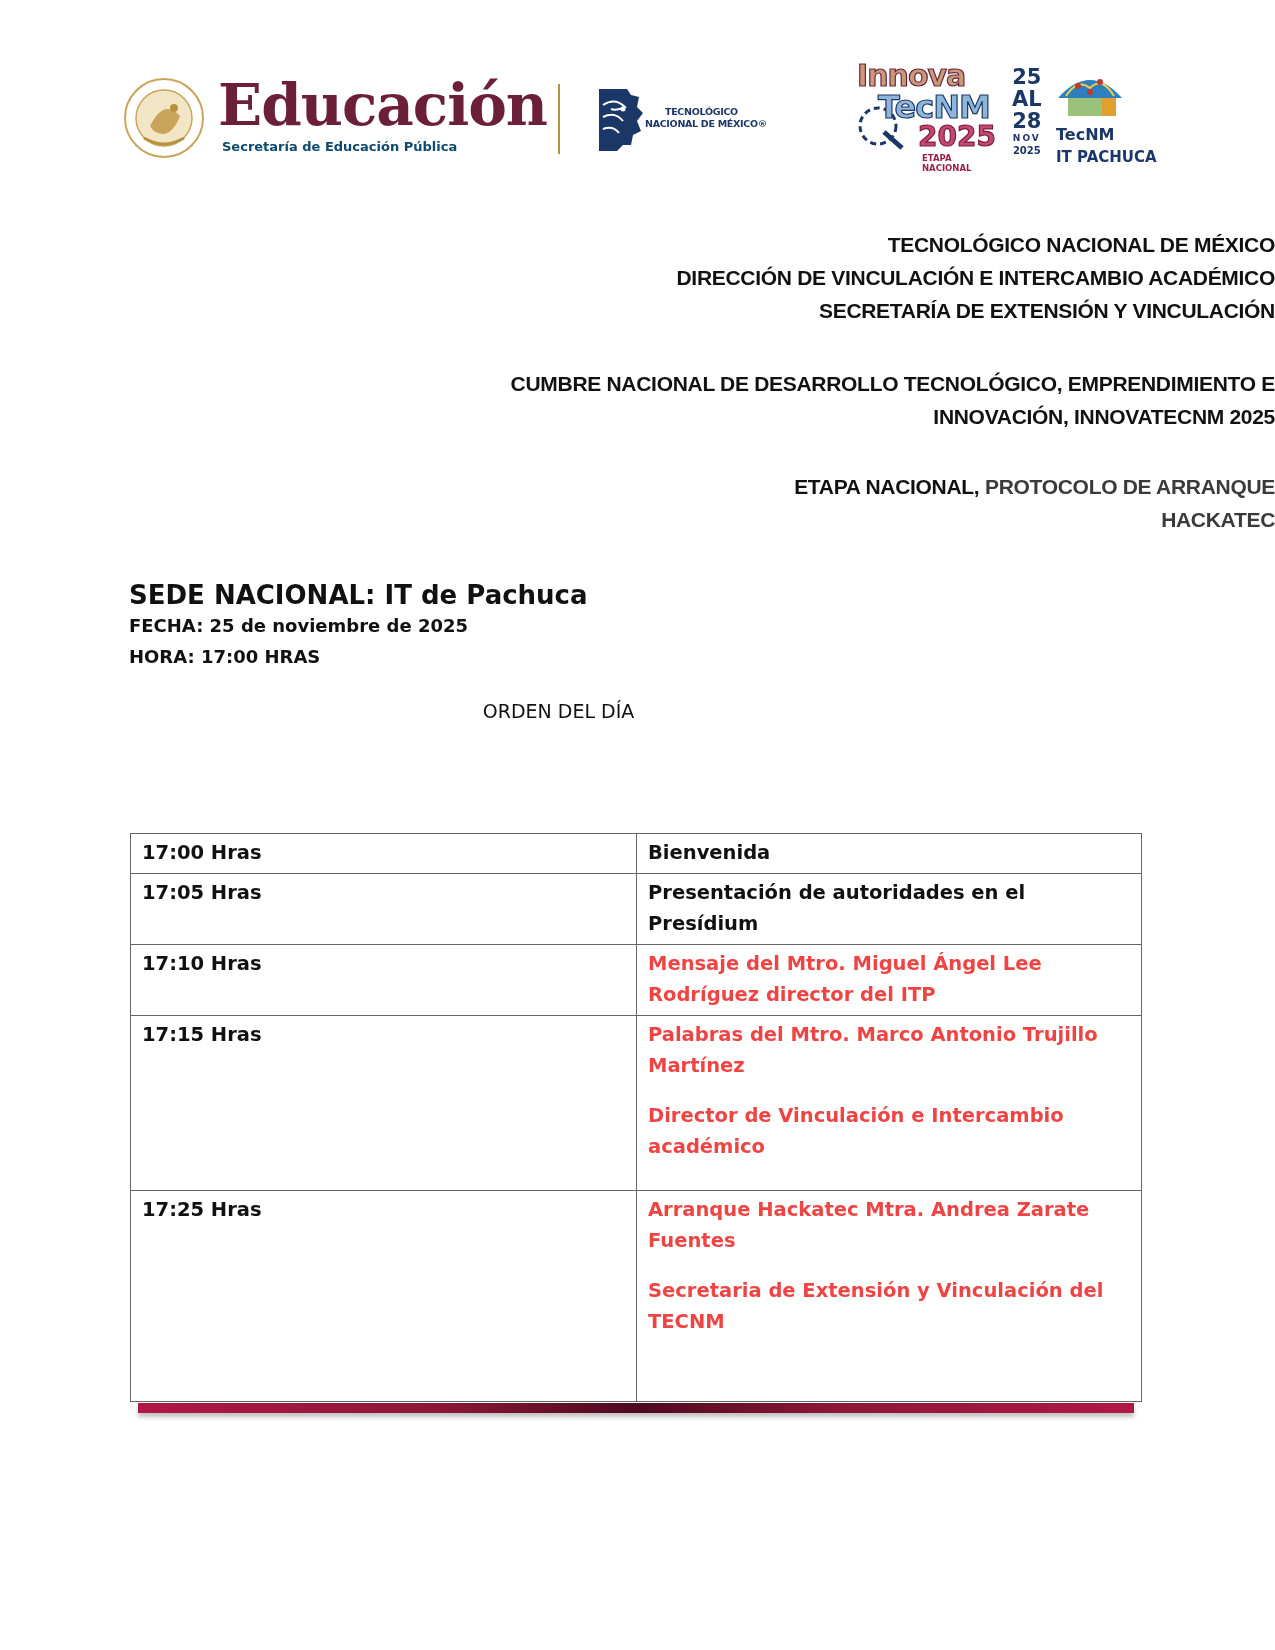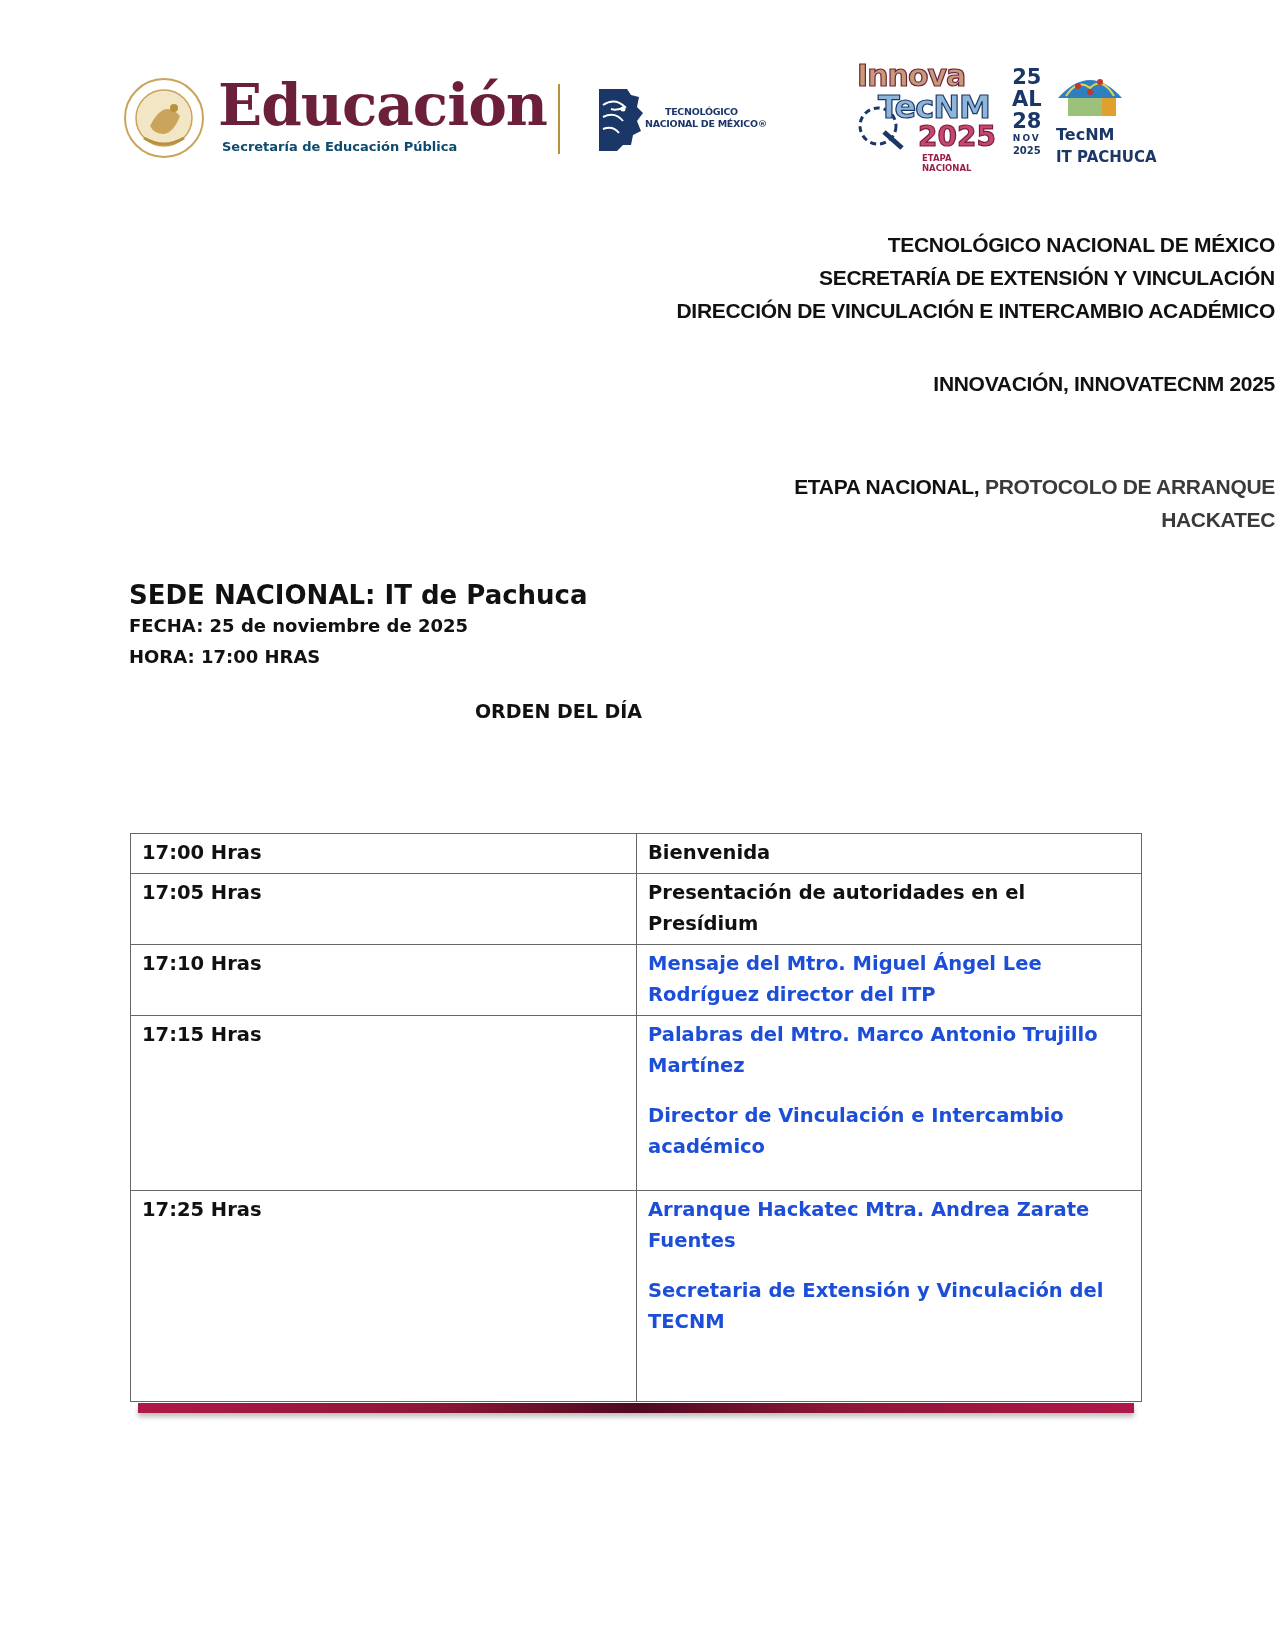--- a/index.html
+++ b/index.html
@@ -46,29 +46,29 @@
   .center-block { left: 0; width: 1275px; text-align: right; font-family: "Liberation Sans", sans-serif;
                   font-weight: bold; font-size: 21px; line-height: 33px; color: #111; letter-spacing: -0.3px; }
   .grey { color: #3a3a3a; }
 
   .info { left: 129px; font-family: "DejaVu Sans", sans-serif; font-weight: bold; color: #111; }
   .info.sede { top: 580px; font-size: 26px; }
   .info.fecha { top: 615px; font-size: 18px; }
   .info.hora { top: 646px; font-size: 18px; }
 
   .orden { left: 0; width: 1117px; top: 700px; text-align: center; font-family: "DejaVu Sans", sans-serif;
-           font-weight: bold; font-size: 19px; }
+           font-weight: normal; font-size: 19px; }
 
   
   table.agenda { position: absolute; left: 130px; top: 833px; width: 1012px; border-collapse: collapse; }
   table.agenda td { border: 1.5px solid #666; vertical-align: top; padding: 3px 11px 5px 11px;
                     font-family: "DejaVu Sans", sans-serif; font-weight: bold; font-size: 19.5px; line-height: 31px; }
   table.agenda td.time { width: 483px; color: #111; }
   table.agenda td.act { color: #111; }
-  table.agenda td.act.grey { color: #1d4ed8; }
+  table.agenda td.act.grey { color: #ef4444; }
   table.agenda td .para { display: block; }
   table.agenda td .para + .para { margin-top: 19px; }
 
   .footer-bar { left: 138px; top: 1403px; width: 996px; height: 10px;
                 background: linear-gradient(90deg, #b01848 0%, #8c1638 30%, #4e0a1f 50%, #8c1638 70%, #b01848 100%);
                 box-shadow: 0 4px 5px rgba(0,0,0,0.25); }
 </style>
 </head>
 <body>
 
@@ -127,25 +127,26 @@
     <rect x="48" y="30" width="14" height="18" fill="#e0a030"></rect>
   </svg>
 </div>
 <div class="abs itp-text">
   <div>TecNM</div>
   <div class="l2">IT PACHUCA</div>
 </div>
 
 <div class="abs center-block" style="top:228px;">
   <div>TECNOLÓGICO NACIONAL DE MÉXICO</div>
+  <div>DIRECCIÓN DE VINCULACIÓN E INTERCAMBIO ACADÉMICO</div>
   <div>SECRETARÍA DE EXTENSIÓN Y VINCULACIÓN</div>
-  <div>DIRECCIÓN DE VINCULACIÓN E INTERCAMBIO ACADÉMICO</div>
 </div>
 
 <div class="abs center-block" style="top:367px;">
+  <div>CUMBRE NACIONAL DE DESARROLLO TECNOLÓGICO, EMPRENDIMIENTO E</div>
   <div>INNOVACIÓN, INNOVATECNM 2025</div>
 </div>
 
 <div class="abs center-block" style="top:470px;">
   <div>
     <span>ETAPA NACIONAL,</span><span class="grey"> PROTOCOLO DE ARRANQUE</span>
   </div>
   <div class="grey">HACKATEC</div>
 </div>
 

